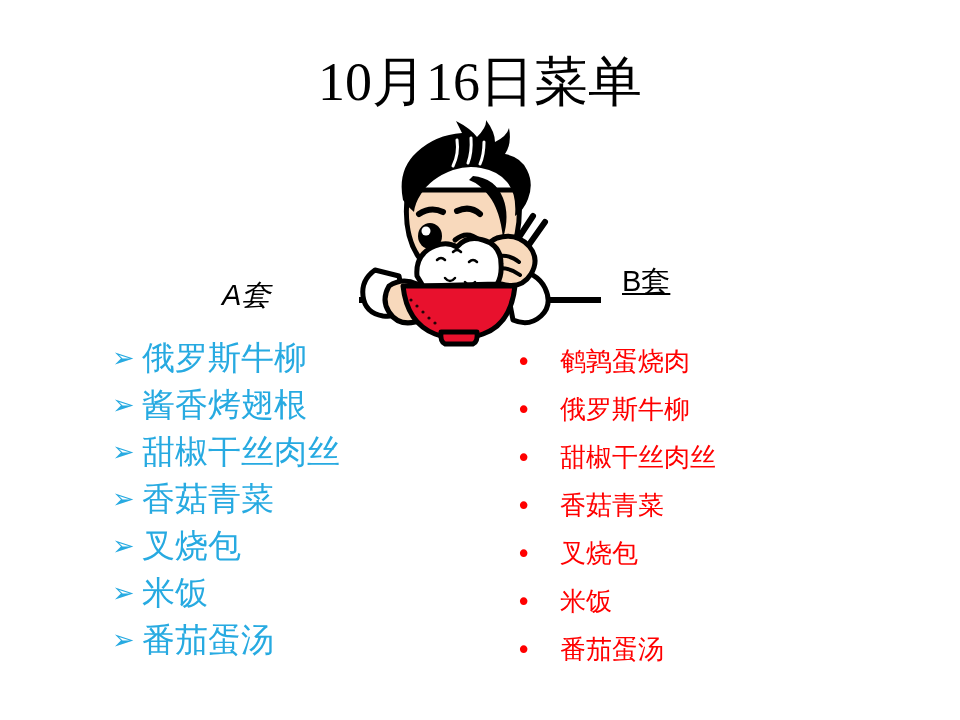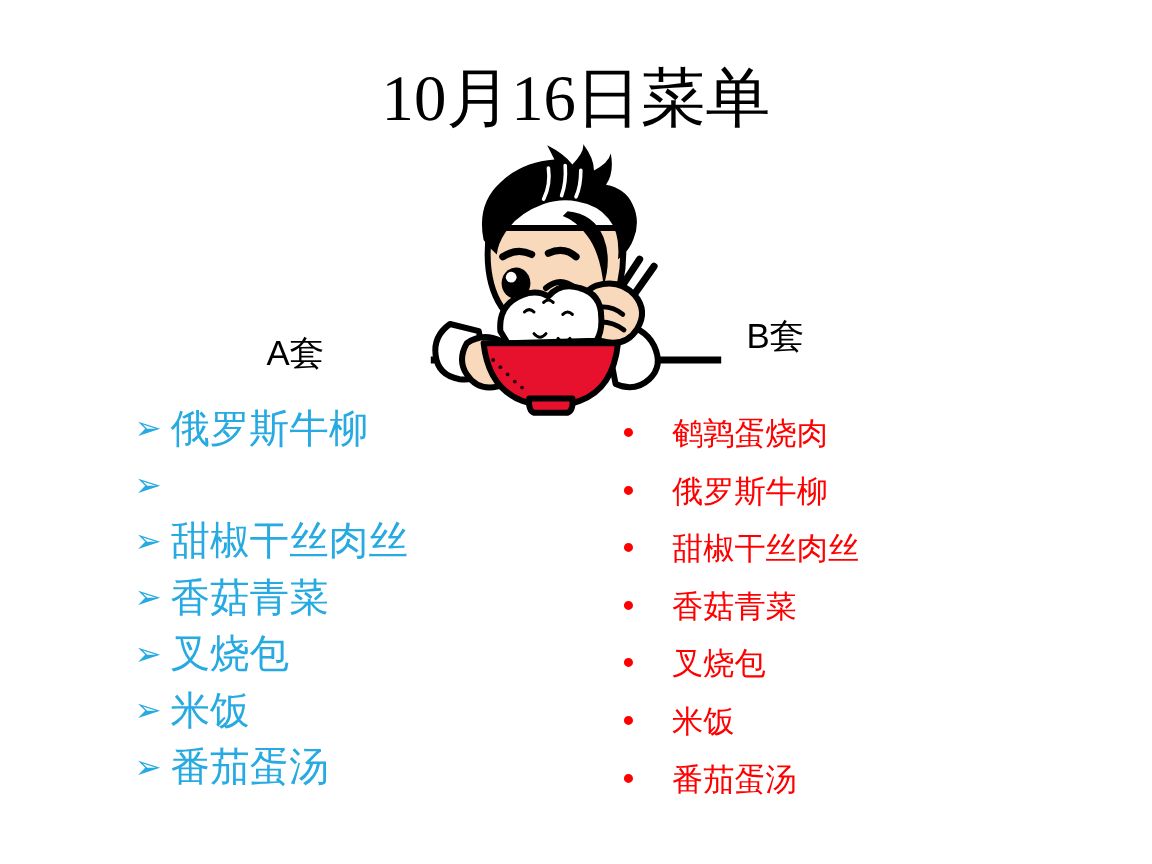--- a/index.html
+++ b/index.html
@@ -49,22 +49,22 @@
 
   
   .col-header {
     position: absolute;
     font-family: "Liberation Sans", "DejaVu Sans", sans-serif;
     font-size: 29px;
     line-height: 34px;
     color: #000000;
     white-space: nowrap;
   }
-  #header-a { left: 222px; top: 278px; }
-  #header-b { left: 622px; top: 264px; }
+  #header-a { left: 222px; top: 278px; font-style: italic; }
+  #header-b { left: 622px; top: 264px; text-decoration: underline; }
 
   
   .menu-list {
     position: absolute;
     margin: 0;
     padding: 0;
     list-style: none;
   }
   .menu-item {
     display: flex;
@@ -235,20 +235,21 @@
 
   <div class="col-header" id="header-b">B套</div>
 
   <ul class="menu-list" id="list-a">
     <li class="menu-item">
       <span class="bullet">➢</span>
       <span class="label">俄罗斯牛柳</span>
     </li>
     <li class="menu-item">
       <span class="bullet">➢</span>
+      <span class="label">酱香烤翅根</span>
     </li>
     <li class="menu-item">
       <span class="bullet">➢</span>
       <span class="label">甜椒干丝肉丝</span>
     </li>
     <li class="menu-item">
       <span class="bullet">➢</span>
       <span class="label">香菇青菜</span>
     </li>
     <li class="menu-item">

